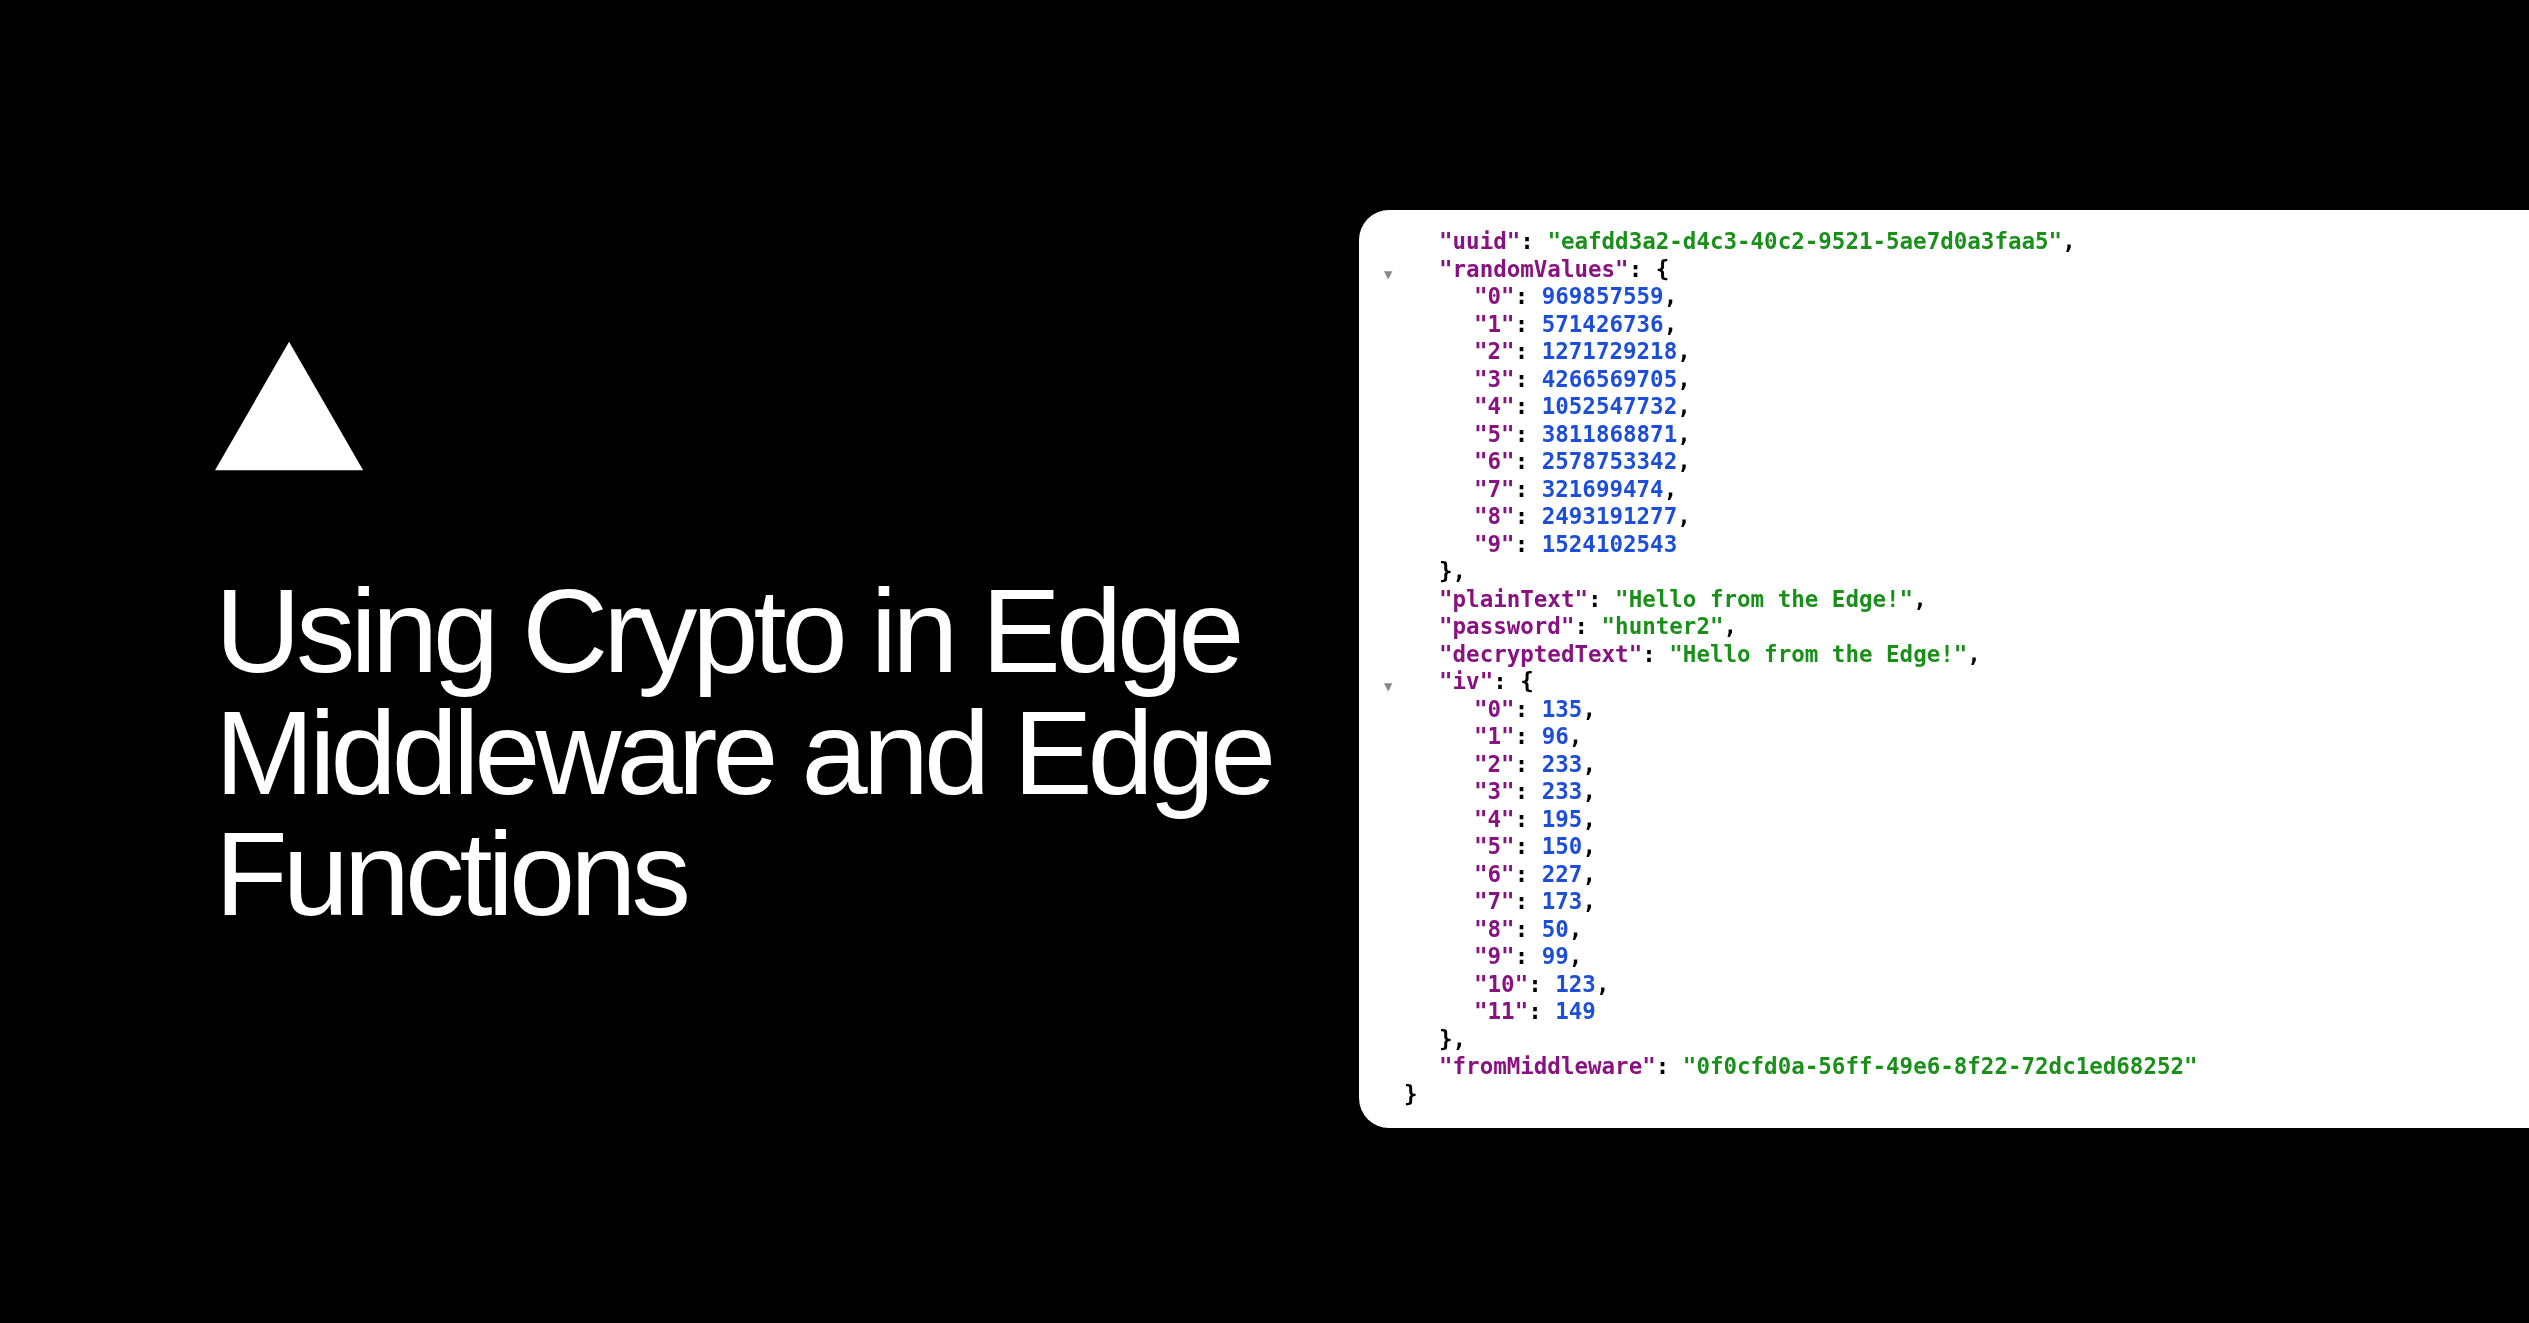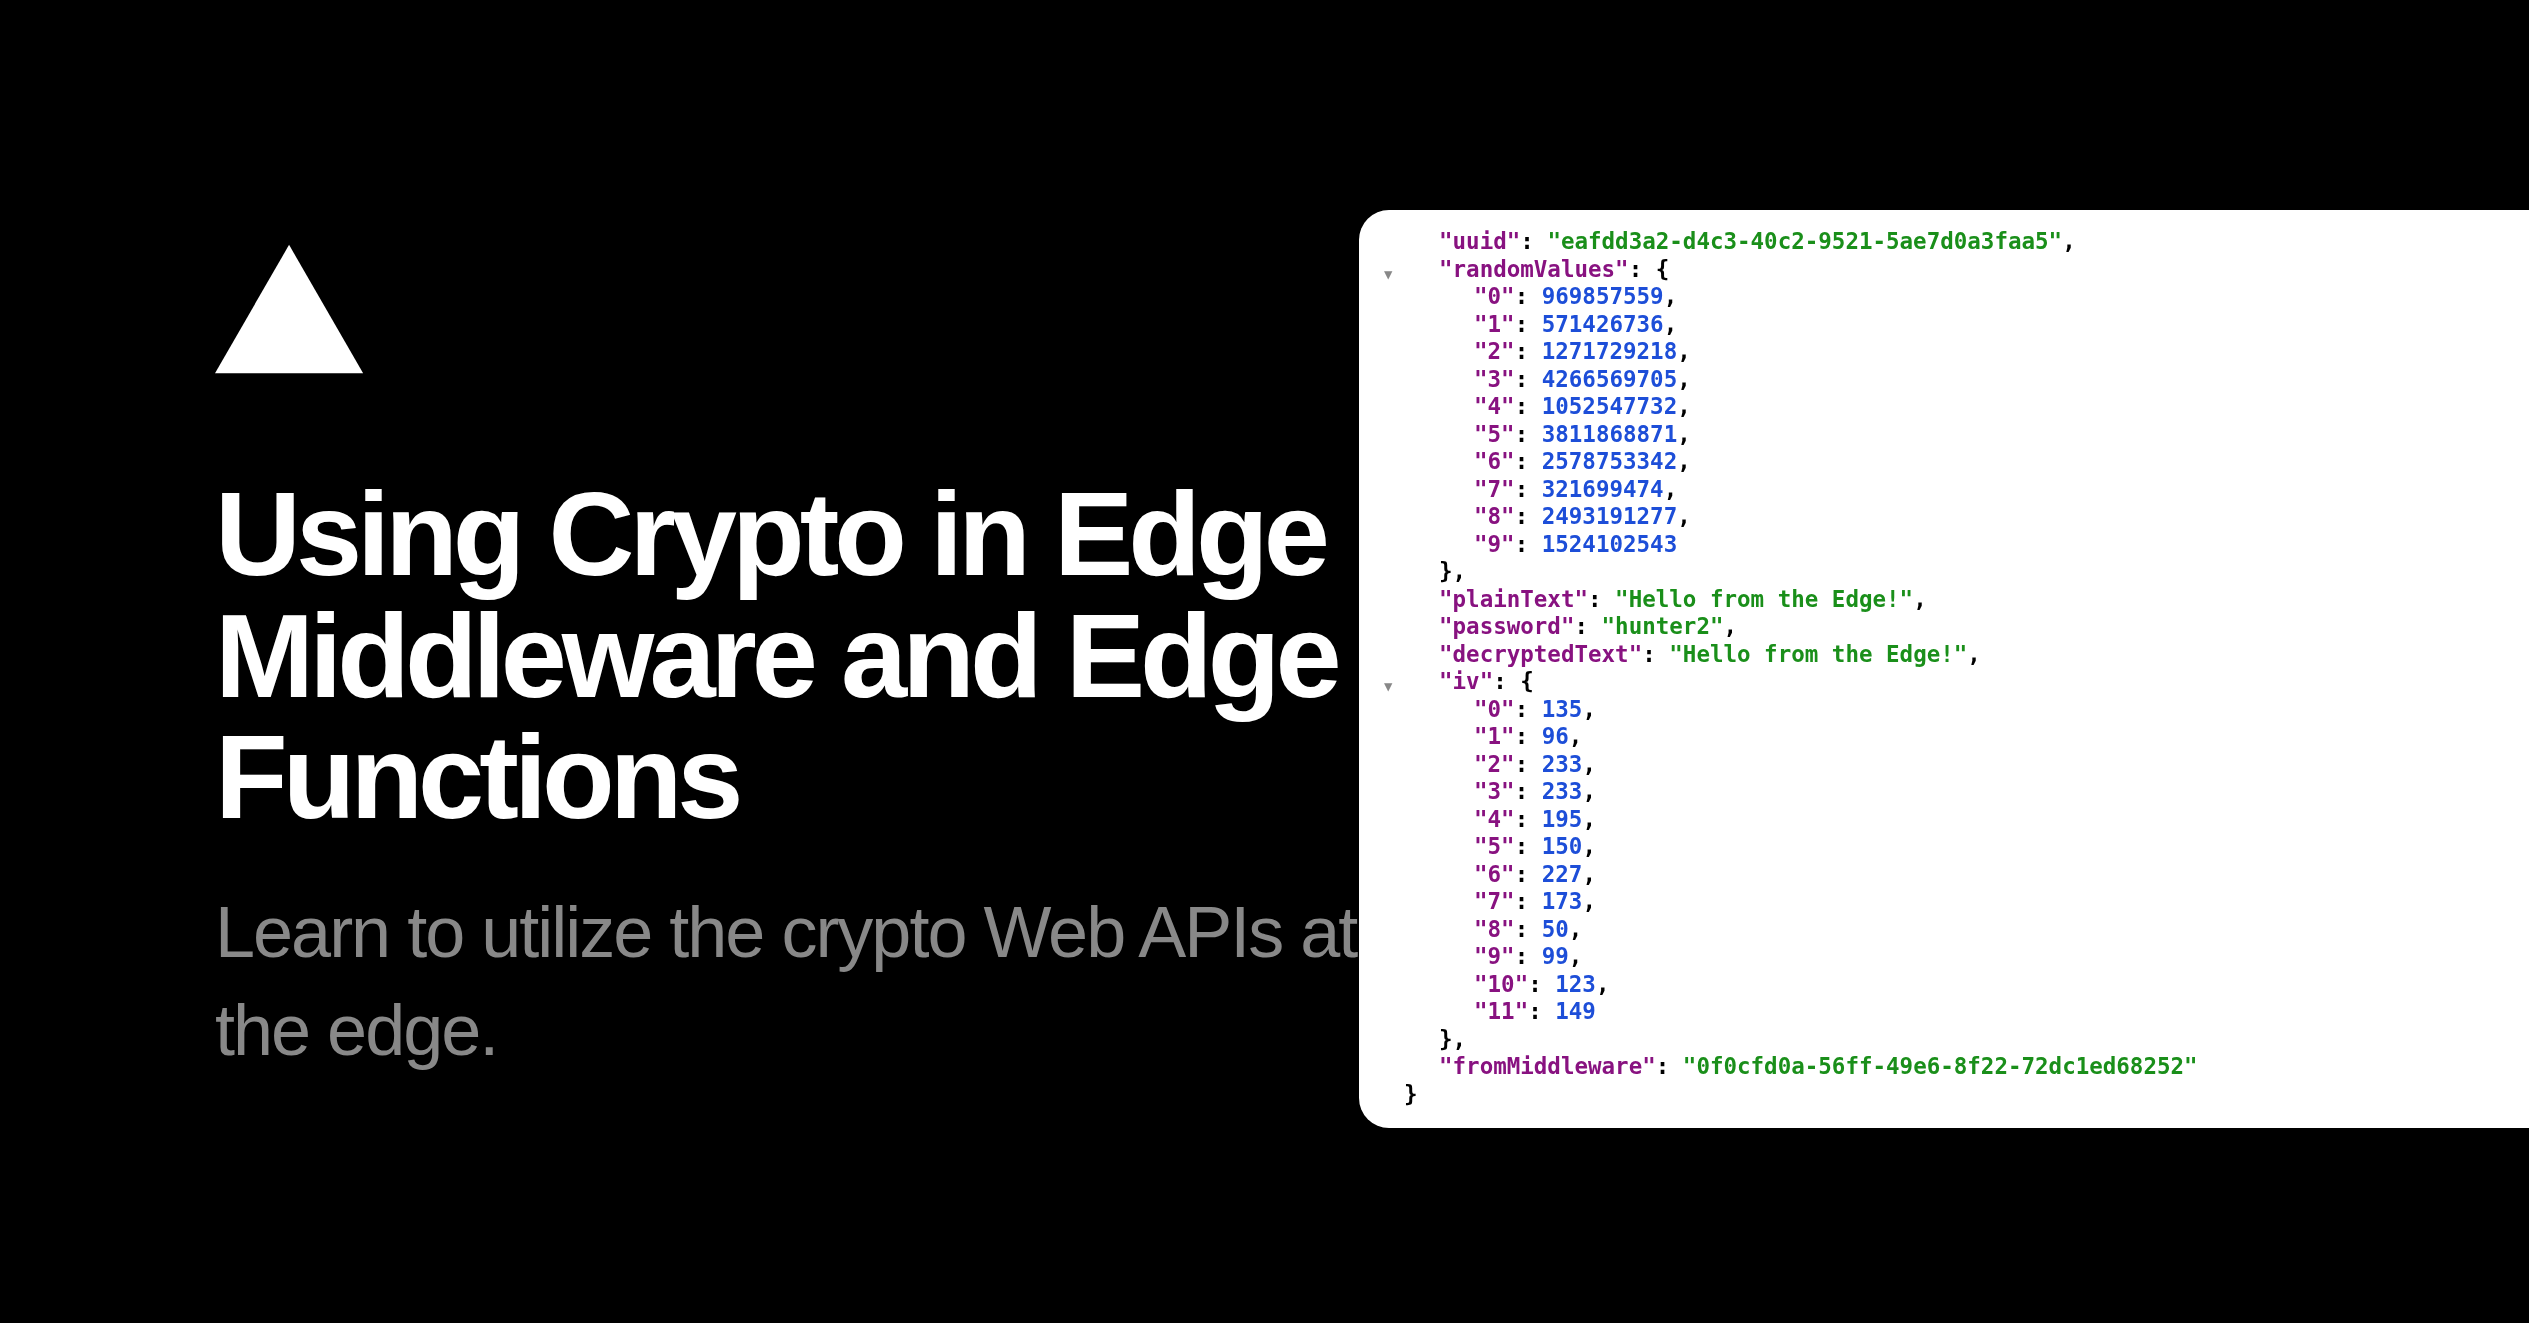--- a/index.html
+++ b/index.html
@@ -35,21 +35,21 @@
     }
     
     .logo svg {
       width: 150px;
       height: 130px;
     }
     
     .title {
       color: #fff;
       font-size: 119px;
-      font-weight: 700;
+      font-weight: 400;
       letter-spacing: -5px;
       line-height: 1.02;
       margin-bottom: 47px;
     }
     
     .subtitle {
       color: #888;
       font-size: 72px;
       font-weight: 400;
       letter-spacing: -2px;
@@ -96,21 +96,20 @@
 <body>
 
 <div class="container">
   <div class="left-section">
     <div class="logo">
       <svg viewBox="0 0 76 65" fill="none">
         <path d="M37.5274 0L75.0548 65H0L37.5274 0Z" fill="#fff"></path>
       </svg>
     </div>
     <h1 class="title">Using Crypto in Edge Middleware and Edge Functions</h1>
-    <p class="subtitle">Learn to utilize the crypto Web APIs at the edge.</p>
   </div>
 
   <div class="code-panel">
     <div class="code-line indent-1"><span class="key">"uuid"</span><span class="punct">: </span><span class="string">"eafdd3a2-d4c3-40c2-9521-5ae7d0a3faa5"</span><span class="punct">,</span></div>
 
     <div class="code-line indent-1"><span class="arrow">▼</span><span class="key">"randomValues"</span><span class="punct">: {</span></div>
     <div id="rv-container">
         <div class="code-line indent-2"><span class="key">"0"</span><span class="punct">: </span><span class="number">969857559</span><span class="punct">,</span></div>
         <div class="code-line indent-2"><span class="key">"1"</span><span class="punct">: </span><span class="number">571426736</span><span class="punct">,</span></div>
         <div class="code-line indent-2"><span class="key">"2"</span><span class="punct">: </span><span class="number">1271729218</span><span class="punct">,</span></div>

